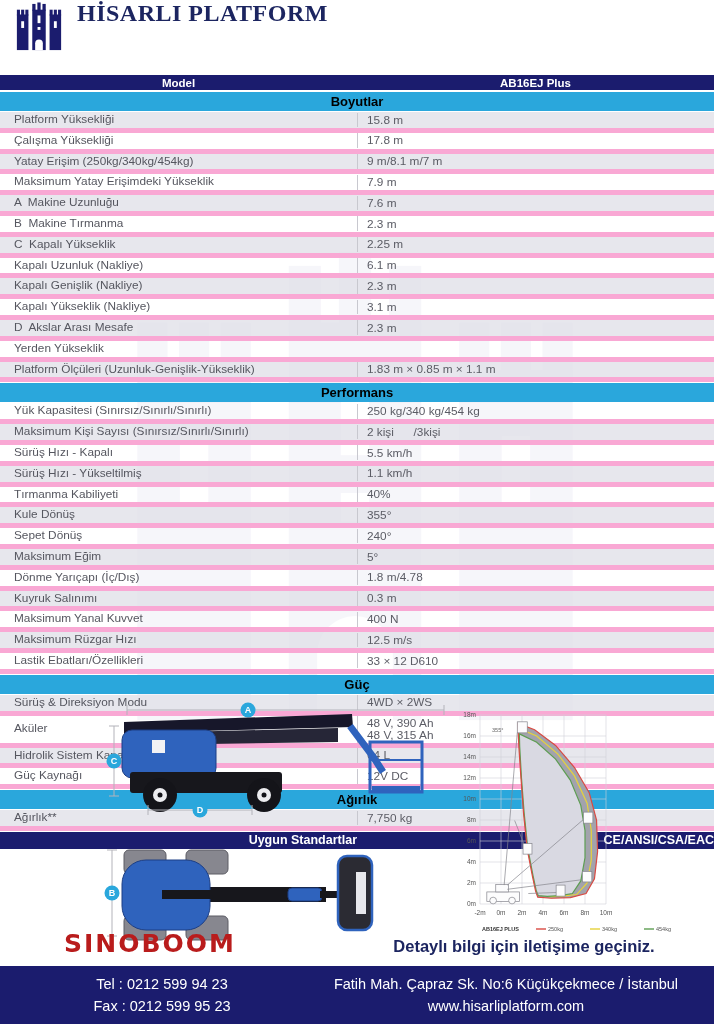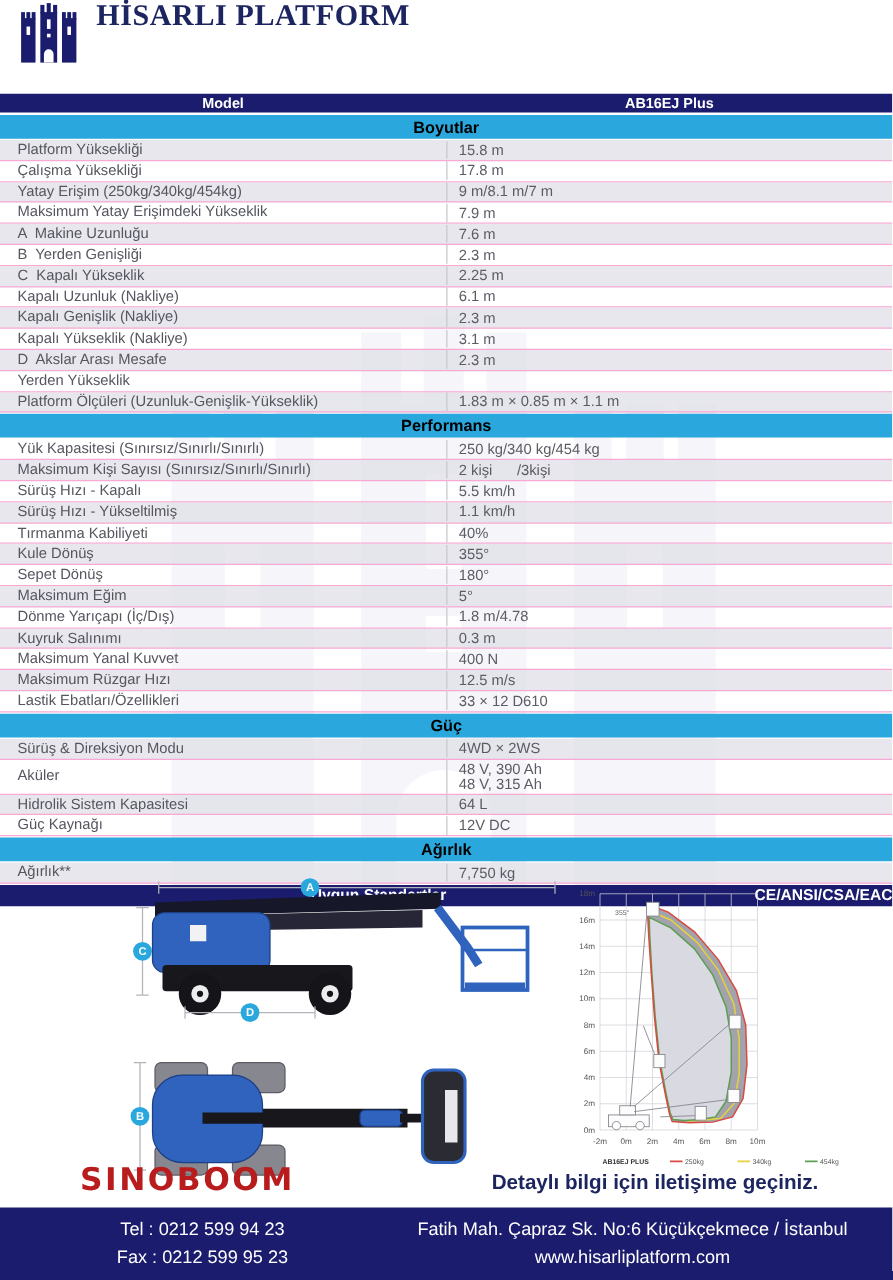--- a/index.html
+++ b/index.html
@@ -12,21 +12,21 @@
                color:#1c2560;letter-spacing:.5px;}
   
   .watermark{position:absolute;left:62px;top:228px;width:586px;height:530px;opacity:.55;z-index:0;}
   
   .spec-table{position:absolute;top:75px;left:0;width:714px;z-index:1;}
   .model-row{height:15px;background:#1b1c6e;display:flex;align-items:center;
              color:#fff;font-size:11.5px;font-weight:bold;margin-bottom:2px;}
   .model-row .cell{width:50%;text-align:center;}
   .section-band{height:19px;background:#2aa7dc;color:#000000;font-weight:bold;font-size:13px;
                 display:flex;align-items:center;justify-content:center;margin:1px 0;}
-  .spec-row{display:flex;align-items:center;font-size:11.8px;border-bottom:1px solid #f9a8d4;
+  .spec-row{display:flex;align-items:center;font-size:11.8px;border-bottom:5px solid #f9a8d4;
             background:rgba(255,255,255,.35);}
   .spec-row.shade{background:rgba(226,226,233,.82);}
   .spec-row .label{width:50%;box-sizing:border-box;padding:1px 4px 1px 14px;color:#55565f;
                    white-space:pre-wrap;line-height:13.8px;}
   .spec-row .value{width:50%;box-sizing:border-box;padding:1px 4px 1px 9px;color:#5b5c65;
                    border-left:1px solid #c8c8cf;white-space:pre-wrap;line-height:12.5px;}
   .spec-row .label,.spec-row .value{min-height:14.8px;display:flex;align-items:center;}
   .standards-bar{height:17px;background:#1b1c6e;display:flex;align-items:center;color:#fff;
                  font-size:12.5px;font-weight:bold;margin-top:1px;}
   .standards-bar .cell{width:50%;text-align:right;}
@@ -118,21 +118,21 @@
         </div>
         <div class="spec-row">
           <div class="label">Maksimum Yatay Erişimdeki Yükseklik</div>
           <div class="value">7.9 m</div>
         </div>
         <div class="spec-row shade">
           <div class="label">A  Makine Uzunluğu</div>
           <div class="value">7.6 m</div>
         </div>
         <div class="spec-row">
-          <div class="label">B  Yerden Genişliği</div>
+          <div class="label">B  Makine Tırmanma</div>
           <div class="value">2.3 m</div>
         </div>
         <div class="spec-row shade">
           <div class="label">C  Kapalı Yükseklik</div>
           <div class="value">2.25 m</div>
         </div>
         <div class="spec-row">
           <div class="label">Kapalı Uzunluk (Nakliye)</div>
           <div class="value">6.1 m</div>
         </div>
@@ -175,21 +175,21 @@
         <div class="spec-row">
           <div class="label">Tırmanma Kabiliyeti</div>
           <div class="value">40%</div>
         </div>
         <div class="spec-row shade">
           <div class="label">Kule Dönüş</div>
           <div class="value">355°</div>
         </div>
         <div class="spec-row">
           <div class="label">Sepet Dönüş</div>
-          <div class="value">180°</div>
+          <div class="value">240°</div>
         </div>
         <div class="spec-row shade">
           <div class="label">Maksimum Eğim</div>
           <div class="value">5°</div>
         </div>
         <div class="spec-row">
           <div class="label">Dönme Yarıçapı (İç/Dış)</div>
           <div class="value">1.8 m/4.78</div>
         </div>
         <div class="spec-row shade">

